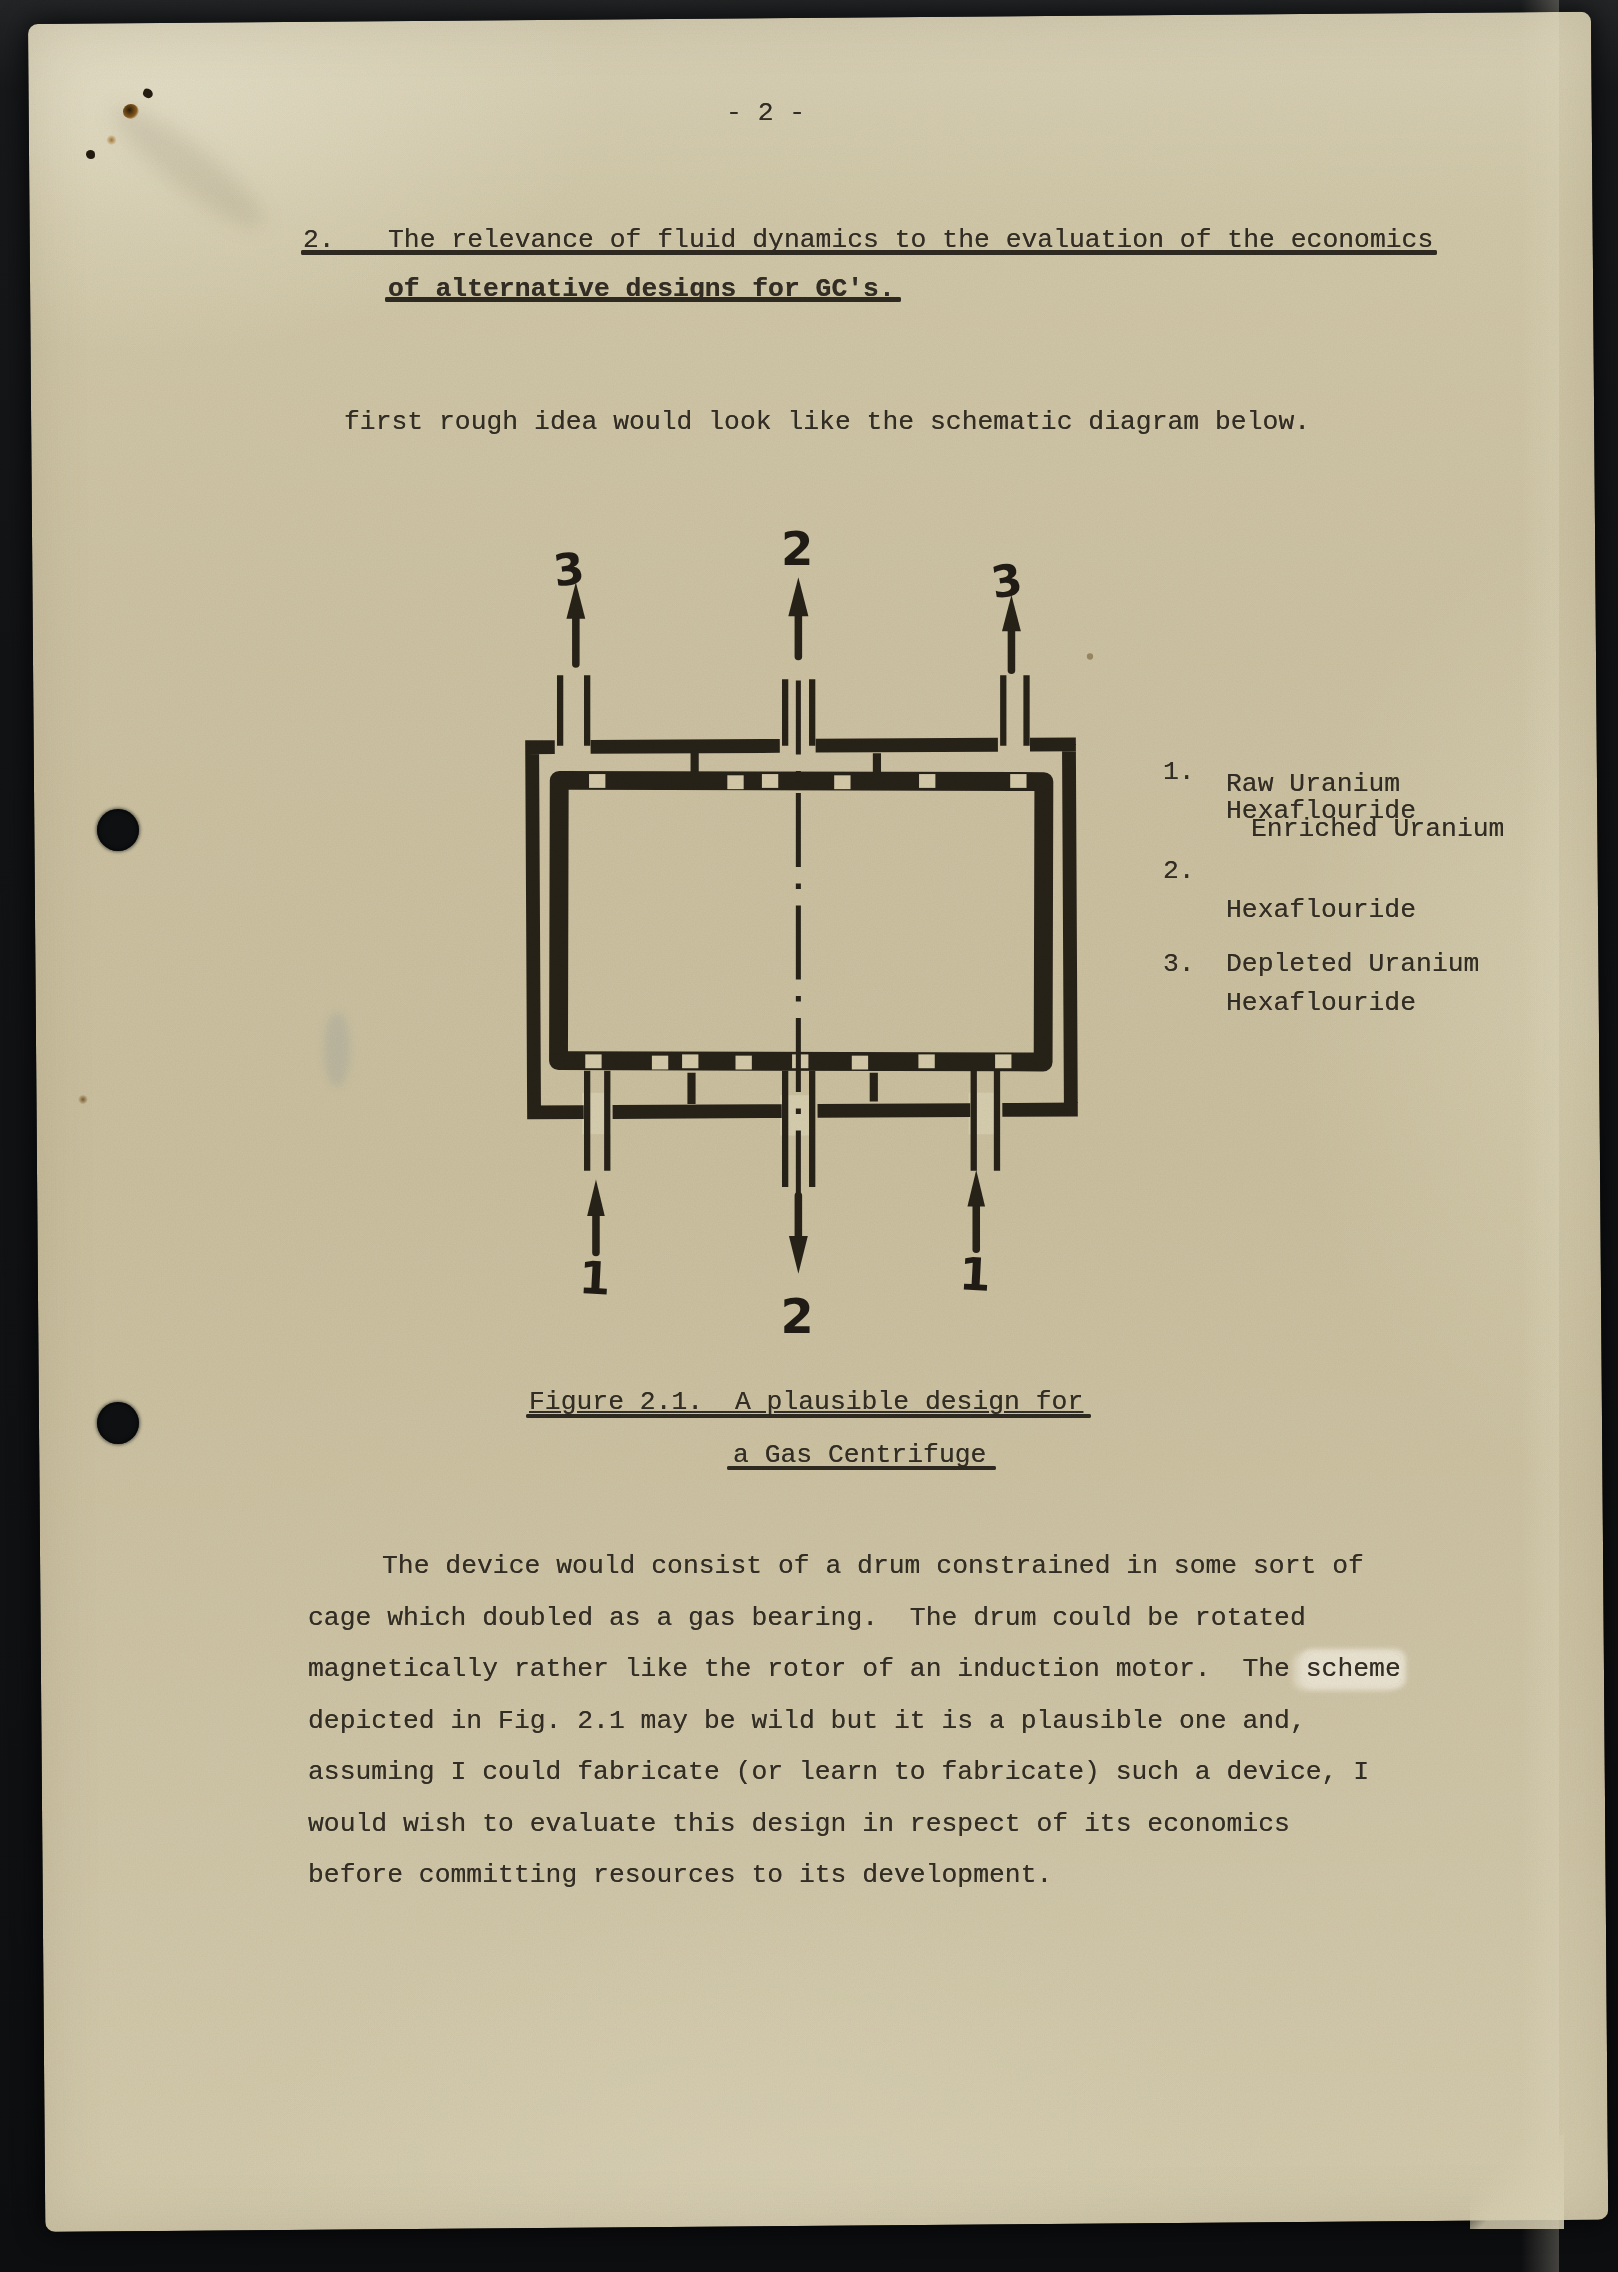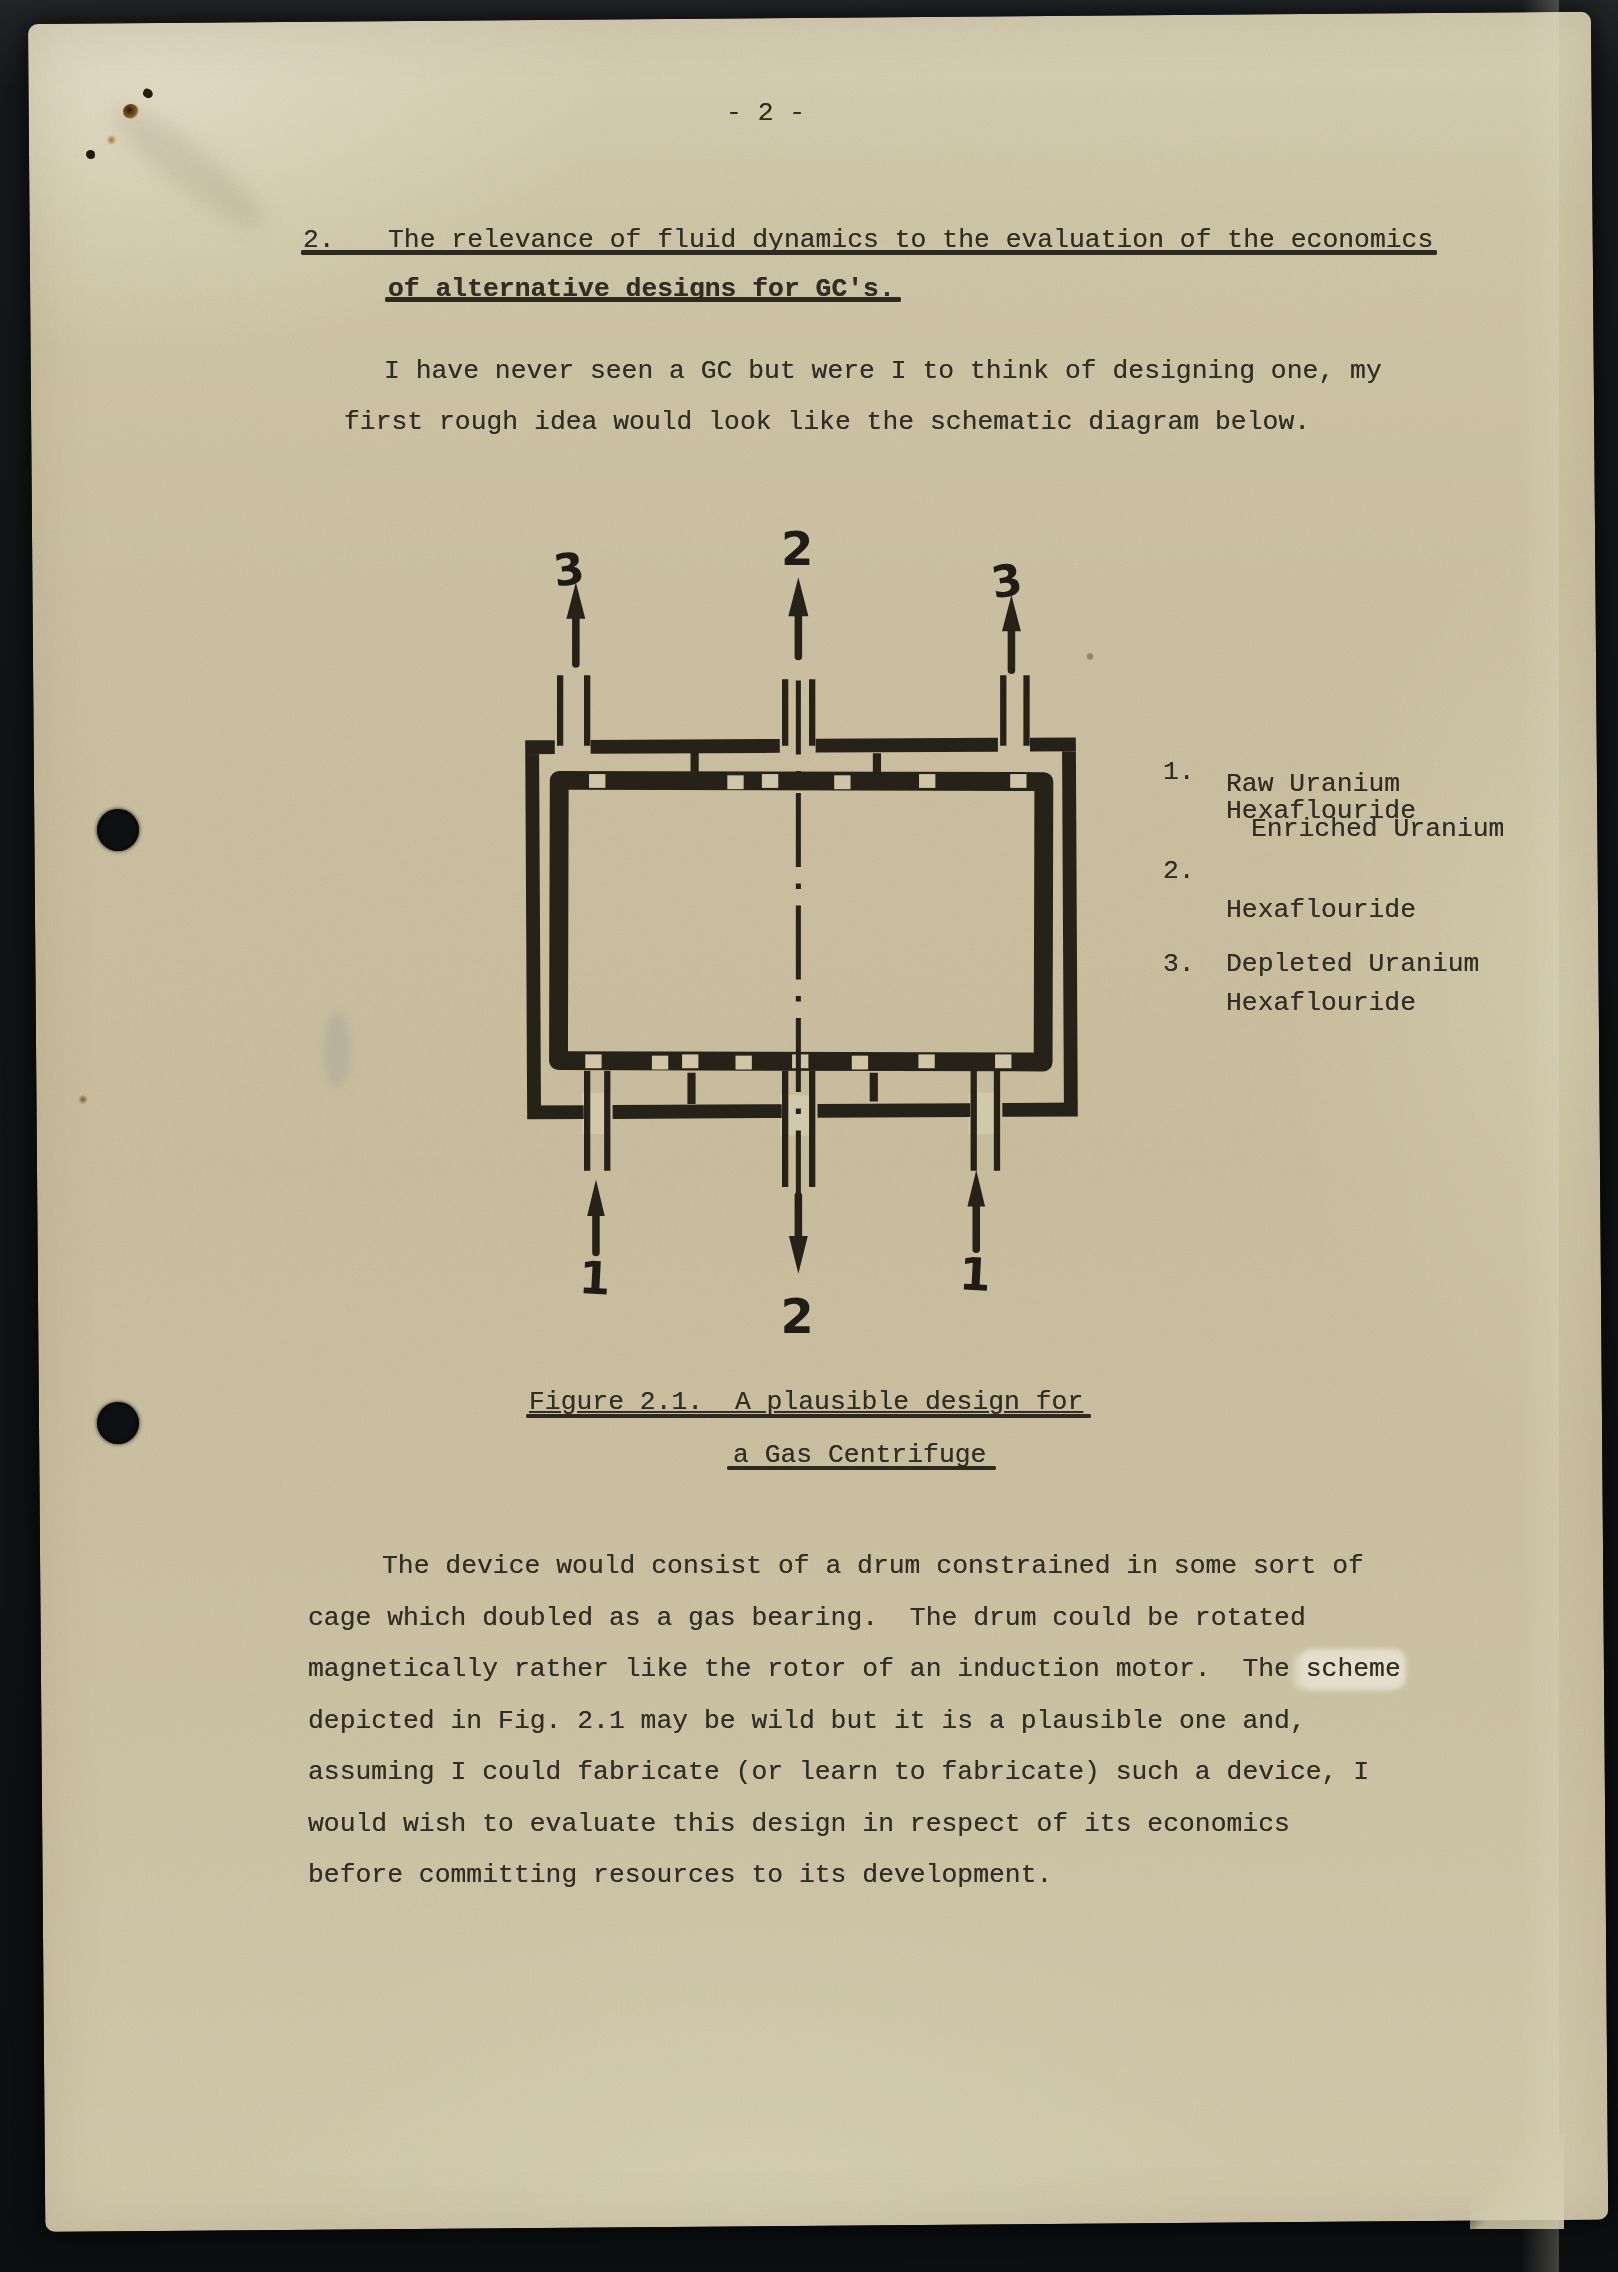--- a/index.html
+++ b/index.html
@@ -58,21 +58,20 @@
     <div class="hole" style="left:97px;top:1402px;"></div>
 
     <div class="tw" style="left:726px;top:87px;">- 2 -</div>
 
     <div class="tw" style="left:303px;top:214px;">2.</div>
     <div class="tw" style="left:388px;top:214px;">The relevance of fluid dynamics to the evaluation of the economics</div>
     <div class="bar" style="left:301px;top:250px;width:1136px;height:5px;"></div>
     <div class="tw" style="left:388px;top:263px;font-weight:bold;">of alternative designs for GC's.</div>
     <div class="bar" style="left:385px;top:297px;width:516px;height:5px;"></div>
 
-    <div class="tw" style="left:384px;top:345px;">I have never seen a GC but were I to think of designing one, my</div>
     <div class="tw" style="left:308px;top:396px;margin-left:36px;">first rough idea would look like the schematic diagram below.</div>
 
     <svg class="diagram-svg" width="667" height="836" viewBox="0 0 1060 1330">
       <g stroke="#272218" fill="none" stroke-linejoin="round">
 
         <g stroke="none" fill="#dbd3b5" opacity="0.72">
           <rect x="146" y="908" width="46" height="66"></rect>
           <rect x="461" y="912" width="54" height="64"></rect>
           <rect x="761" y="908" width="48" height="66"></rect>
         </g>

